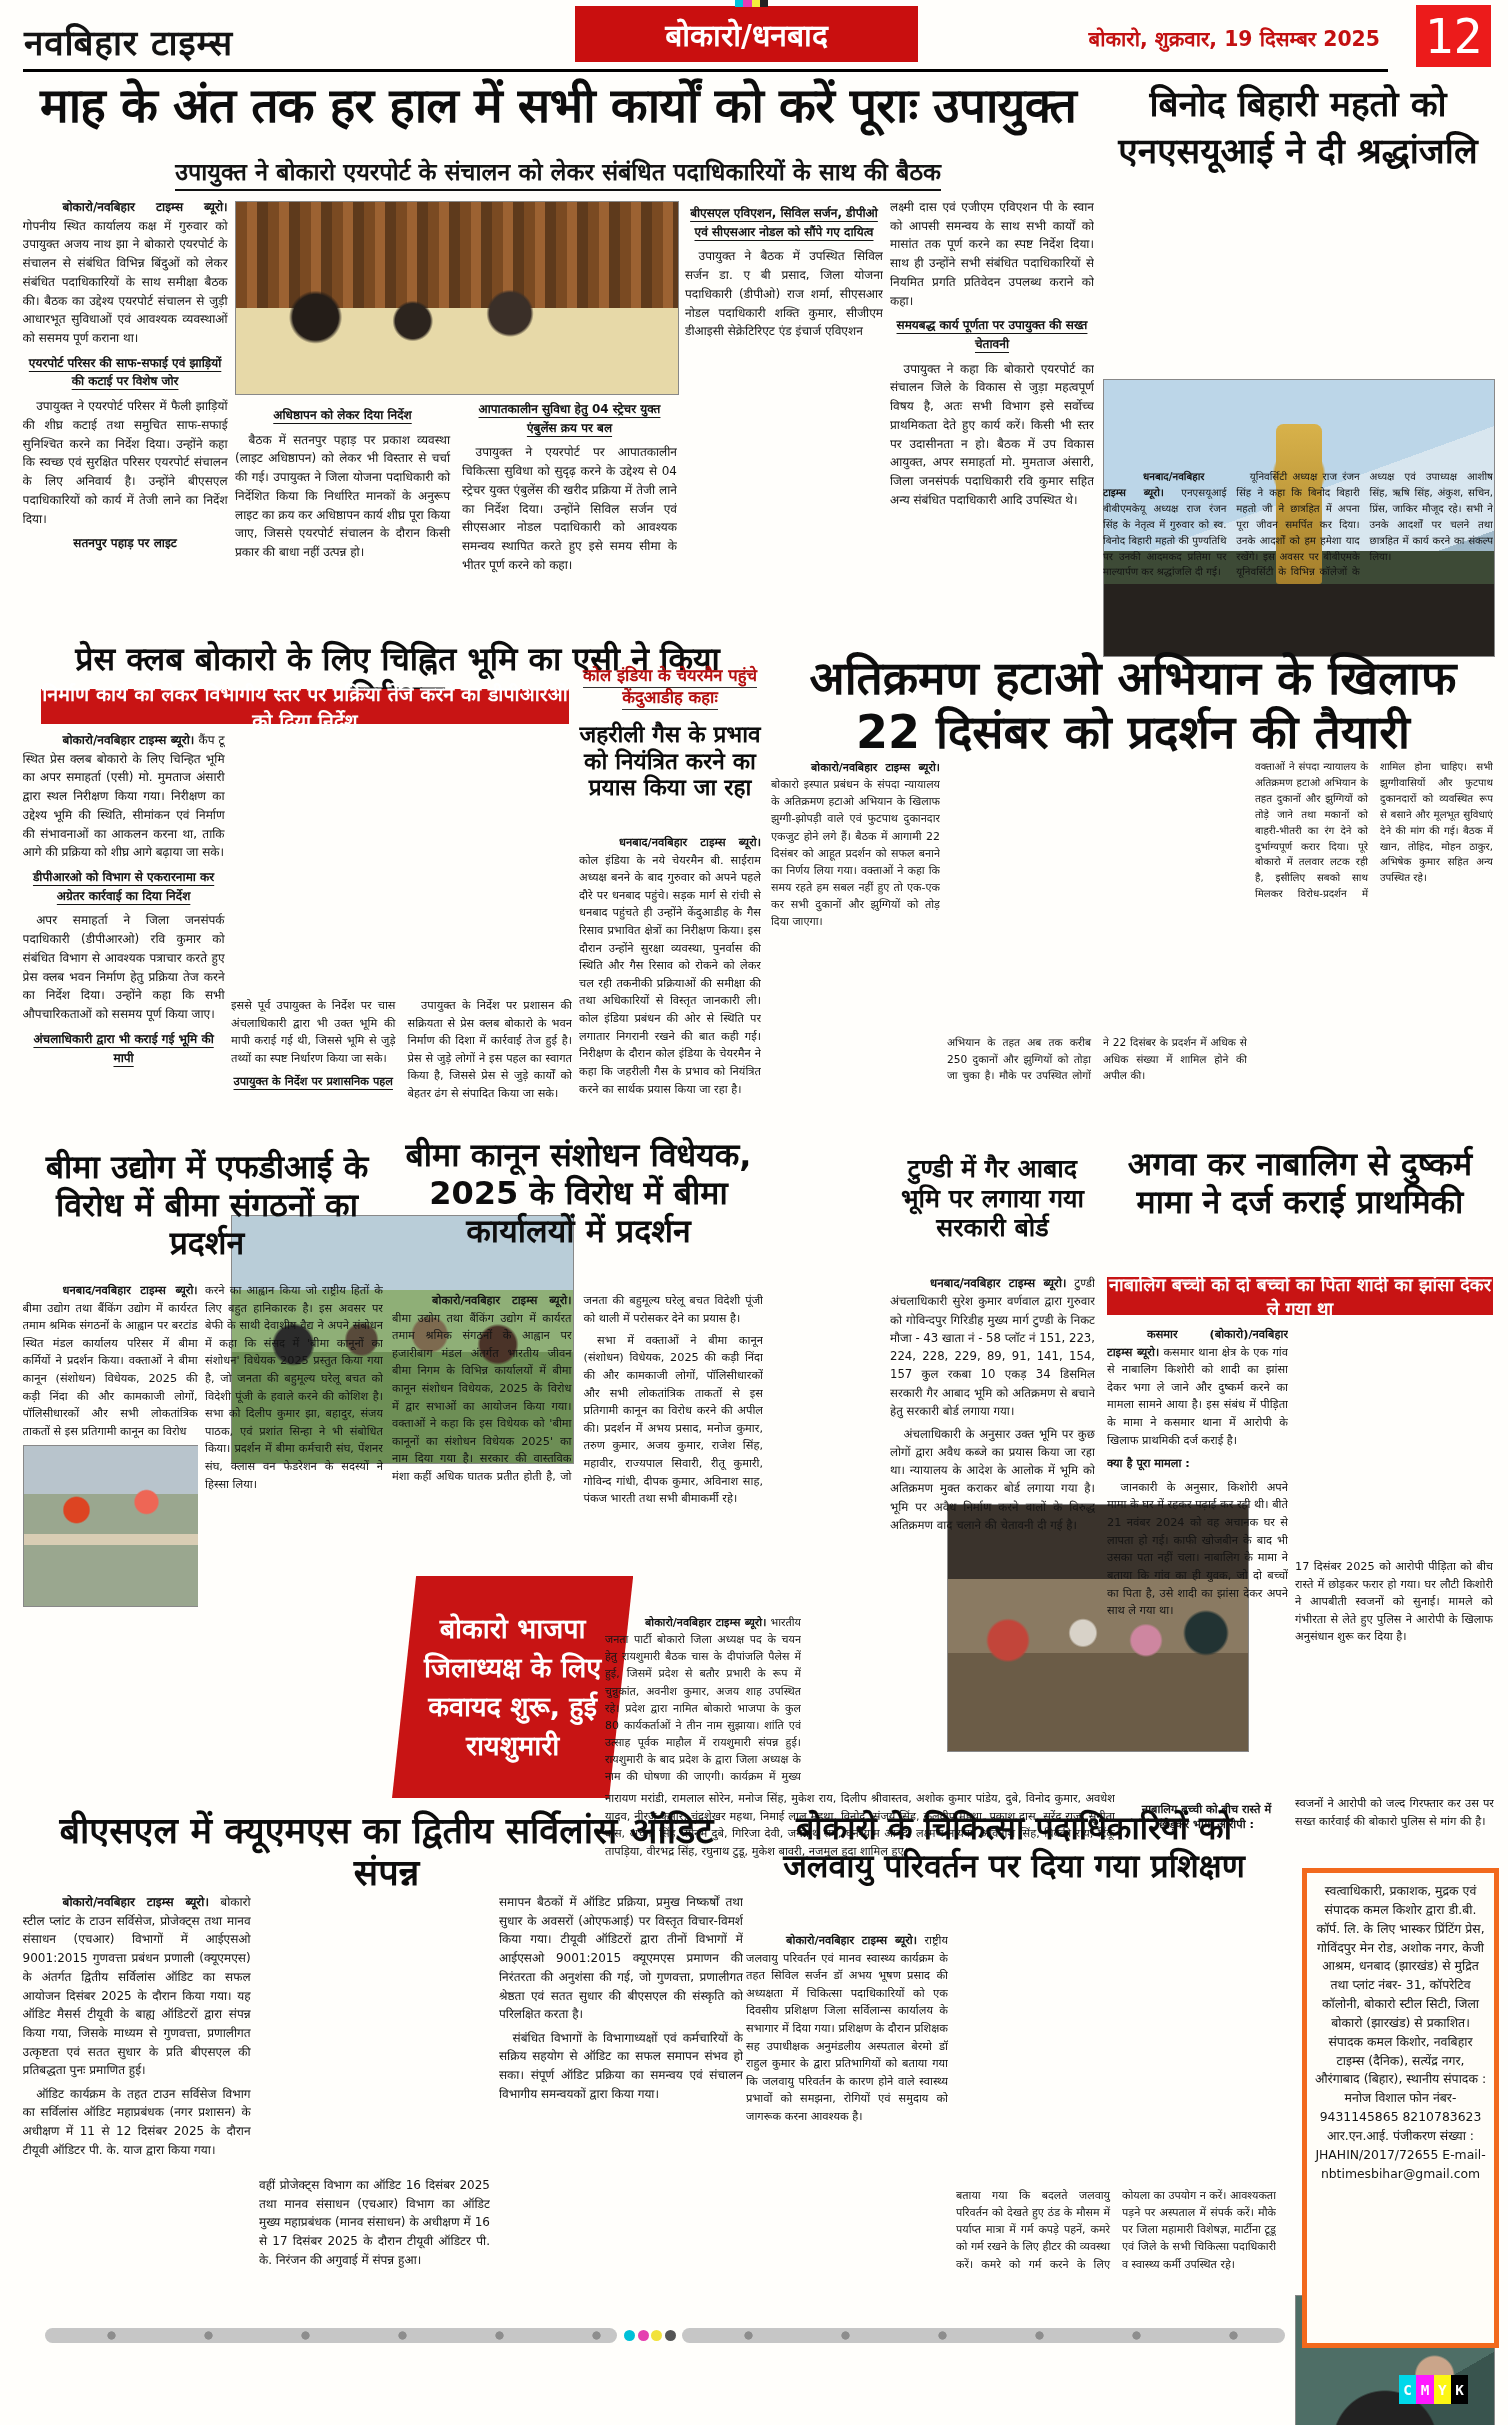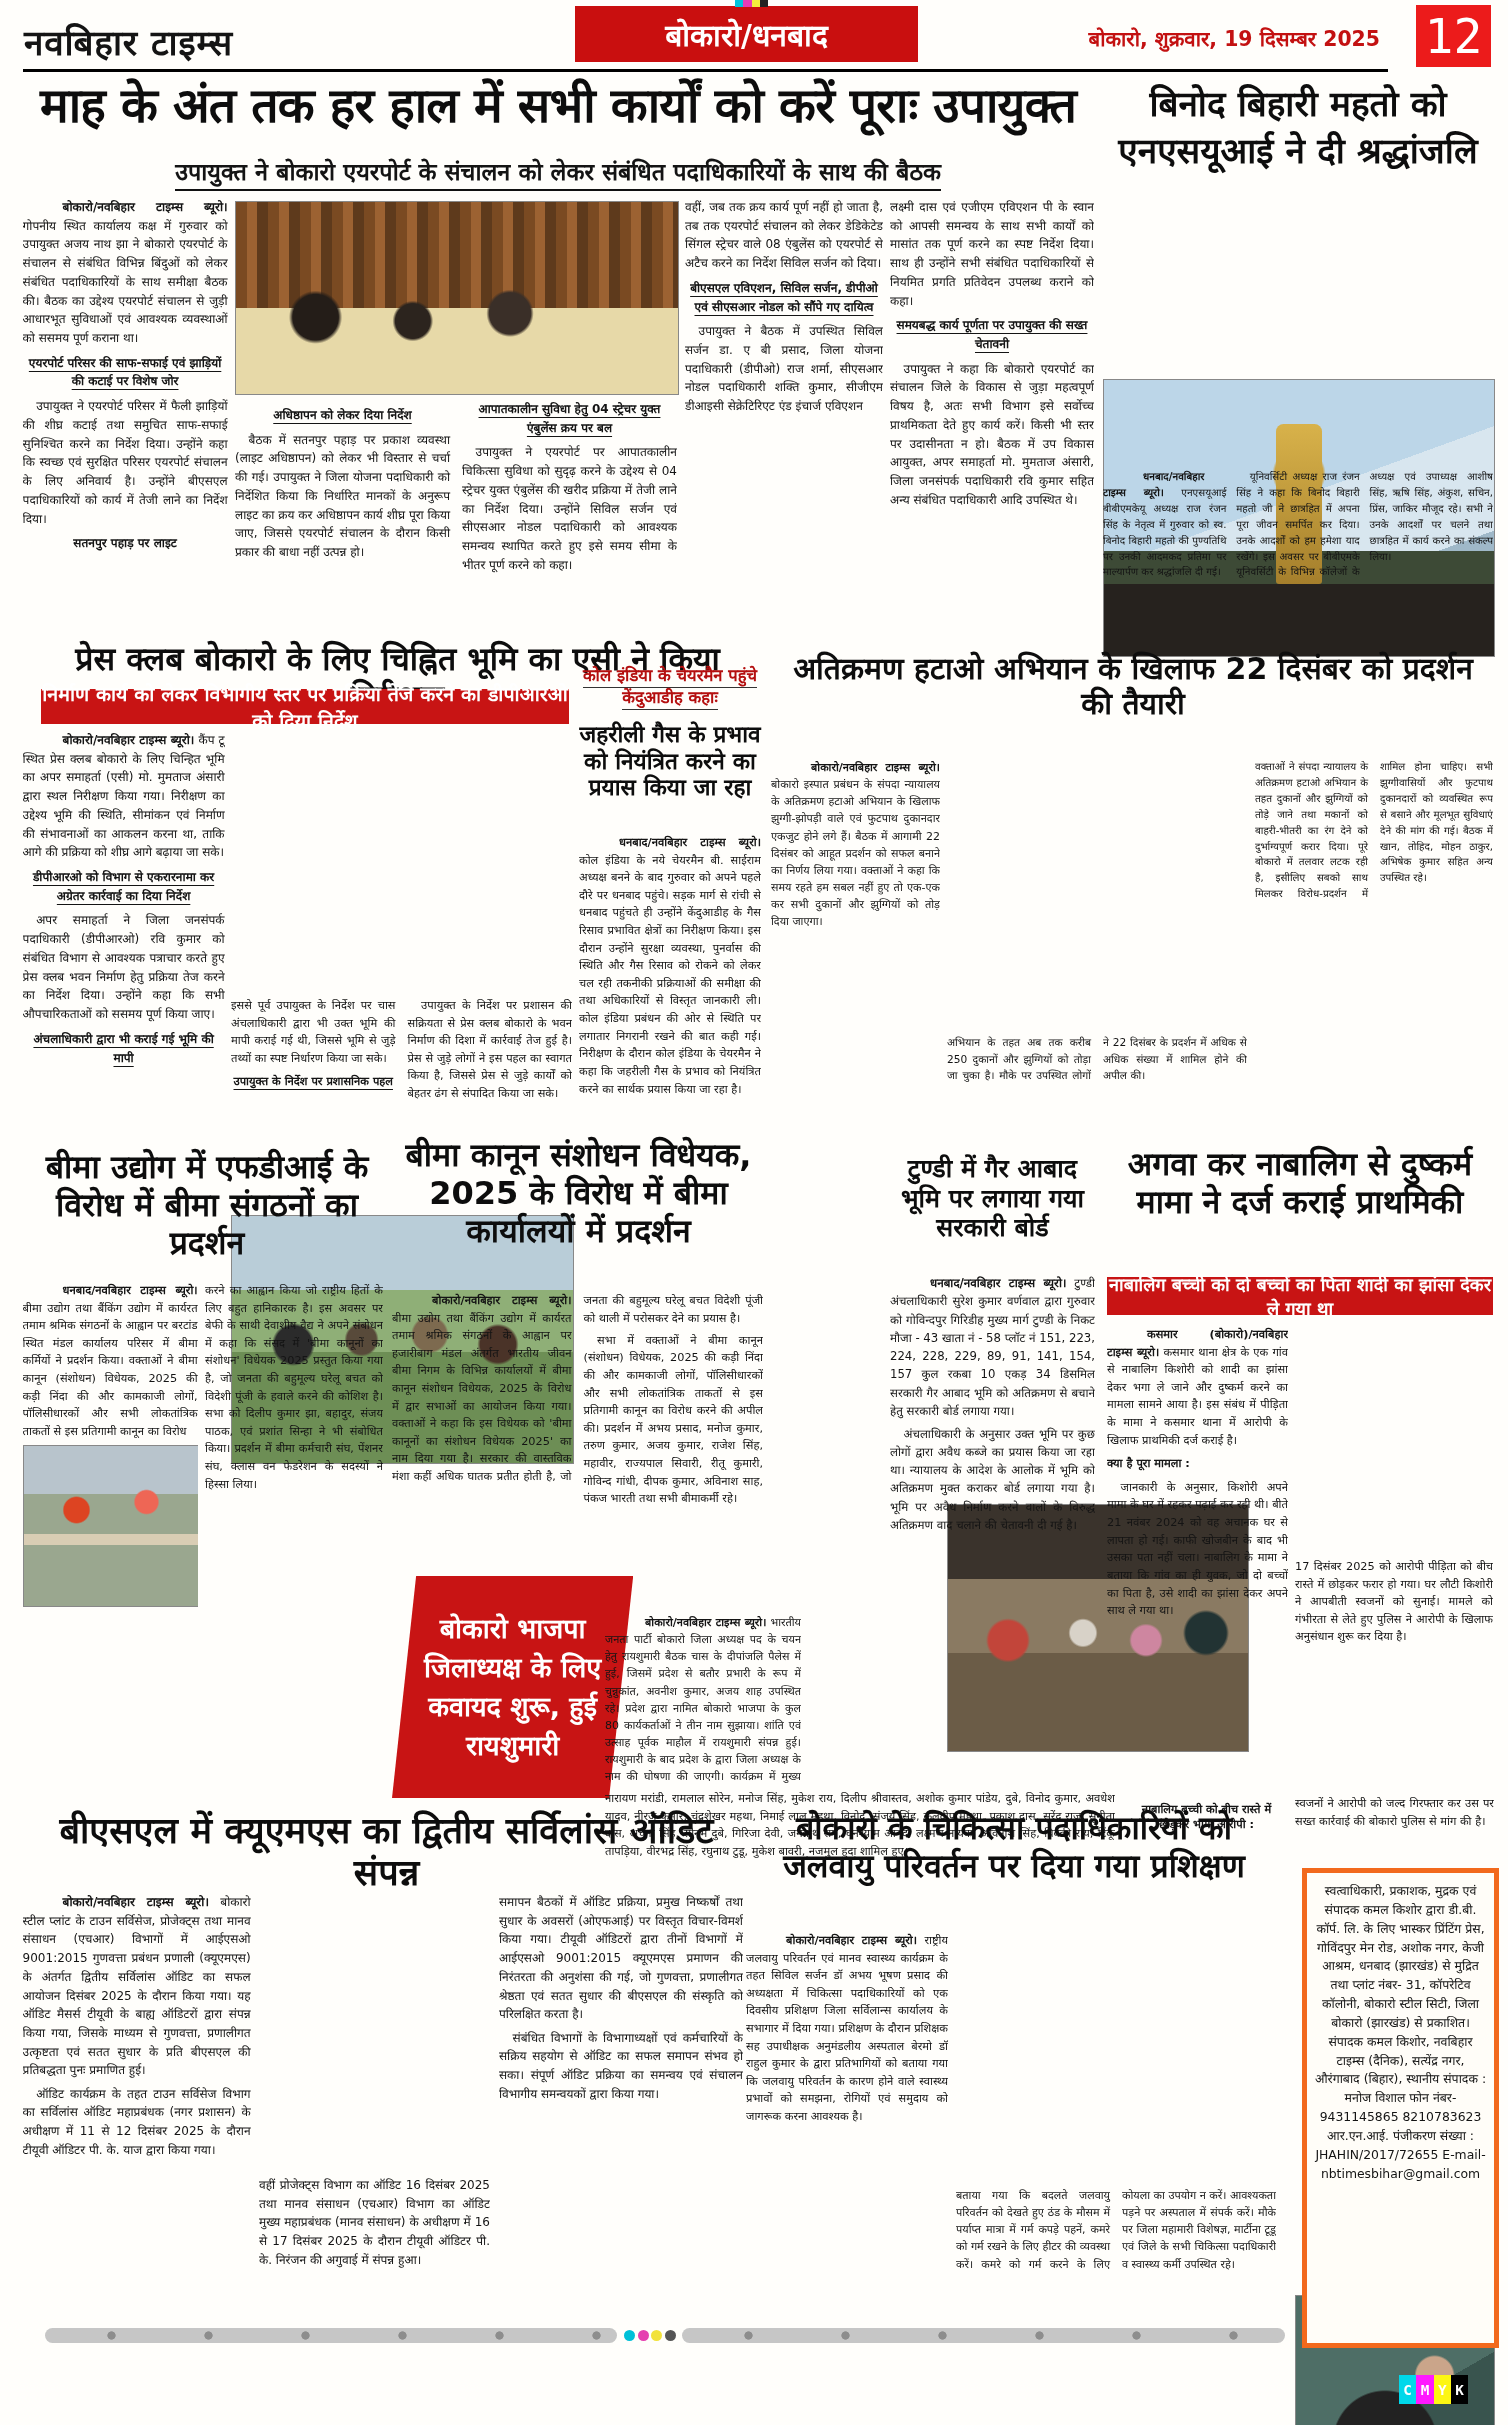--- a/index.html
+++ b/index.html
@@ -121,21 +121,20 @@
   <div class="abs photo ph-meeting" style="left:235px;top:201px;width:442px;height:192px;"></div>
 
   <div class="abs bodycol cols2" style="left:235px;top:400px;width:442px;height:234px;">
     <p class="crosshead">अधिष्ठापन को लेकर दिया निर्देश</p>
     <p>बैठक में सतनपुर पहाड़ पर प्रकाश व्यवस्था (लाइट अधिष्ठापन) को लेकर भी विस्तार से चर्चा की गई। उपायुक्त ने जिला योजना पदाधिकारी को निर्देशित किया कि निर्धारित मानकों के अनुरूप लाइट का क्रय कर अधिष्ठापन कार्य शीघ्र पूरा किया जाए, जिससे एयरपोर्ट संचालन के दौरान किसी प्रकार की बाधा नहीं उत्पन्न हो।</p>
     <p class="crosshead">आपातकालीन सुविधा हेतु 04 स्ट्रेचर युक्त एंबुलेंस क्रय पर बल</p>
     <p>उपायुक्त ने एयरपोर्ट पर आपातकालीन चिकित्सा सुविधा को सुदृढ़ करने के उद्देश्य से 04 स्ट्रेचर युक्त एंबुलेंस की खरीद प्रक्रिया में तेजी लाने का निर्देश दिया। उन्होंने सिविल सर्जन एवं सीएसआर नोडल पदाधिकारी को आवश्यक समन्वय स्थापित करते हुए इसे समय सीमा के भीतर पूर्ण करने को कहा।</p>
   </div>
 
   <div class="abs bodycol" style="left:685px;top:198px;width:198px;height:436px;">
-    <p class="nofirst">वहीं, जब तक क्रय कार्य पूर्ण नहीं हो जाता है, तब तक एयरपोर्ट संचालन को लेकर डेडिकेटेड सिंगल स्ट्रेचर वाले 08 एंबुलेंस को एयरपोर्ट से अटैच करने का निर्देश सिविल सर्जन को दिया।</p>
     <p class="crosshead">बीएसएल एविएशन, सिविल सर्जन, डीपीओ एवं सीएसआर नोडल को सौंपे गए दायित्व</p>
     <p>उपायुक्त ने बैठक में उपस्थित सिविल सर्जन डा. ए बी प्रसाद, जिला योजना पदाधिकारी (डीपीओ) राज शर्मा, सीएसआर नोडल पदाधिकारी शक्ति कुमार, सीजीएम डीआइसी सेक्रेटिरिएट एंड इंचार्ज एविएशन</p>
   </div>
 
   <div class="abs bodycol" style="left:890px;top:198px;width:204px;height:436px;">
     <p class="nofirst">लक्ष्मी दास एवं एजीएम एविएशन पी के स्वान को आपसी समन्वय के साथ सभी कार्यों को मासांत तक पूर्ण करने का स्पष्ट निर्देश दिया। साथ ही उन्होंने सभी संबंधित पदाधिकारियों से नियमित प्रगति प्रतिवेदन उपलब्ध कराने को कहा।</p>
     <p class="crosshead">समयबद्ध कार्य पूर्णता पर उपायुक्त की सख्त चेतावनी</p>
     <p>उपायुक्त ने कहा कि बोकारो एयरपोर्ट का संचालन जिले के विकास से जुड़ा महत्वपूर्ण विषय है, अतः सभी विभाग इसे सर्वोच्च प्राथमिकता देते हुए कार्य करें। किसी भी स्तर पर उदासीनता न हो। बैठक में उप विकास आयुक्त, अपर समाहर्ता मो. मुमताज अंसारी, जिला जनसंपर्क पदाधिकारी रवि कुमार सहित अन्य संबंधित पदाधिकारी आदि उपस्थित थे।</p>
   </div>
 
@@ -166,21 +165,21 @@
     <p>उपायुक्त के निर्देश पर प्रशासन की सक्रियता से प्रेस क्लब बोकारो के भवन निर्माण की दिशा में कार्रवाई तेज हुई है। प्रेस से जुड़े लोगों ने इस पहल का स्वागत किया है, जिससे प्रेस से जुड़े कार्यों को बेहतर ढंग से संपादित किया जा सके।</p>
   </div>
 
   <div class="abs kicker-red-text" style="left:579px;top:665px;width:182px;font-size:16.6px;"><span>कोल इंडिया के चेयरमैन पहुंचे केंदुआडीह कहाः</span></div>
   <div class="abs hl" style="left:579px;top:721px;width:182px;font-size:22.6px;">जहरीली गैस के प्रभाव को नियंत्रित करने का प्रयास किया जा रहा</div>
   <div class="abs bodycol" style="left:579px;top:834px;width:182px;height:282px;font-size:11.3px;">
     <p class="nofirst"><b class="byline">धनबाद/नवबिहार टाइम्स ब्यूरो।</b>
       <span>कोल इंडिया के नये चेयरमैन बी. साईराम अध्यक्ष बनने के बाद गुरुवार को अपने पहले दौरे पर धनबाद पहुंचे। सड़क मार्ग से रांची से धनबाद पहुंचते ही उन्होंने केंदुआडीह के गैस रिसाव प्रभावित क्षेत्रों का निरीक्षण किया। इस दौरान उन्होंने सुरक्षा व्यवस्था, पुनर्वास की स्थिति और गैस रिसाव को रोकने को लेकर चल रही तकनीकी प्रक्रियाओं की समीक्षा की तथा अधिकारियों से विस्तृत जानकारी ली। कोल इंडिया प्रबंधन की ओर से स्थिति पर लगातार निगरानी रखने की बात कही गई। निरीक्षण के दौरान कोल इंडिया के चेयरमैन ने कहा कि जहरीली गैस के प्रभाव को नियंत्रित करने का सार्थक प्रयास किया जा रहा है।</span></p>
   </div>
 
-  <div class="abs hl" style="left:773px;top:651px;width:720px;font-size:30px;text-align:center;">अतिक्रमण हटाओ अभियान के खिलाफ 22 दिसंबर को प्रदर्शन की तैयारी</div>
+  <div class="abs hl" style="left:773px;top:651px;width:720px;font-size:46px;text-align:center;">अतिक्रमण हटाओ अभियान के खिलाफ 22 दिसंबर को प्रदर्शन की तैयारी</div>
   <div class="abs bodycol" style="left:771px;top:759px;width:169px;height:357px;font-size:11px;">
     <p class="nofirst"><b class="byline">बोकारो/नवबिहार टाइम्स ब्यूरो।</b>
       <span>बोकारो इस्पात प्रबंधन के संपदा न्यायालय के अतिक्रमण हटाओ अभियान के खिलाफ झुग्गी-झोपड़ी वाले एवं फुटपाथ दुकानदार एकजुट होने लगे हैं। बैठक में आगामी 22 दिसंबर को आहूत प्रदर्शन को सफल बनाने का निर्णय लिया गया। वक्ताओं ने कहा कि समय रहते हम सबल नहीं हुए तो एक-एक कर सभी दुकानों और झुग्गियों को तोड़ दिया जाएगा।</span></p>
   </div>
   <div class="abs photo ph-shed" style="left:947px;top:783px;width:300px;height:246px;"></div>
   <div class="abs bodycol cols2" style="left:1255px;top:759px;width:238px;height:357px;font-size:10.2px;">
     <p class="nofirst">वक्ताओं ने संपदा न्यायालय के अतिक्रमण हटाओ अभियान के तहत दुकानों और झुग्गियों को तोड़े जाने तथा मकानों को बाहरी-भीतरी का रंग देने को दुर्भाग्यपूर्ण करार दिया। पूरे बोकारो में तलवार लटक रही है, इसीलिए सबको साथ मिलकर विरोध-प्रदर्शन में शामिल होना चाहिए। सभी झुग्गीवासियों और फुटपाथ दुकानदारों को व्यवस्थित रूप से बसाने और मूलभूत सुविधाएं देने की मांग की गई। बैठक में खान, तोहिद, मोहन ठाकुर, अभिषेक कुमार सहित अन्य उपस्थित रहे।</p>
   </div>
   <div class="abs bodycol cols2" style="left:947px;top:1034px;width:300px;height:80px;font-size:10.6px;">
     <p class="nofirst">अभियान के तहत अब तक करीब 250 दुकानों और झुग्गियों को तोड़ा जा चुका है। मौके पर उपस्थित लोगों ने 22 दिसंबर के प्रदर्शन में अधिक से अधिक संख्या में शामिल होने की अपील की।</p>

